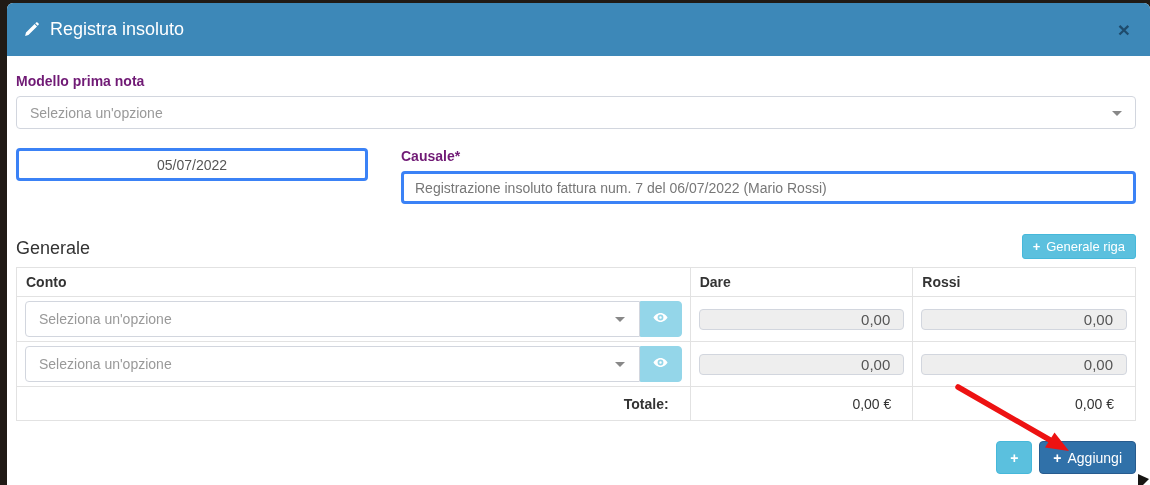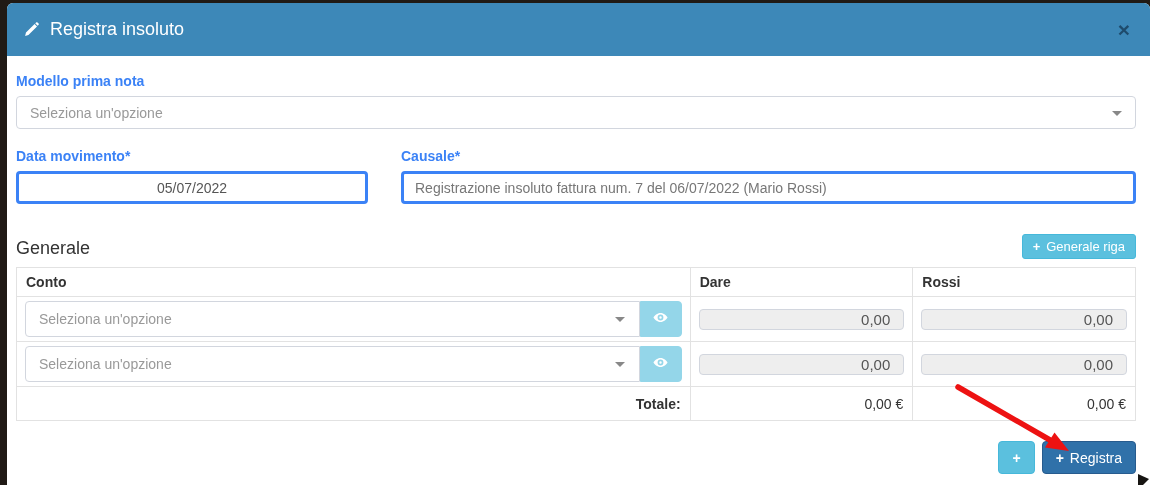--- a/index.html
+++ b/index.html
@@ -22,21 +22,21 @@
   }
   .modal-title { font-size:18px; display:flex; align-items:center; gap:10px; }
   .pencil { width:17px; height:17px; display:inline-block; }
   .close-btn {
     margin-left:auto; color:rgba(5,25,45,.55); font-size:21px;
     font-weight:bold; line-height:1; cursor:pointer; padding:2px 4px;
   }
   .modal-body { padding:17px 14px 0 9px; }
 
   .field-label {
-    display:block; font-weight:bold; font-size:14px; color:#3b82f6;
+    display:block; font-weight:bold; font-size:14px; color:#701a75;
     margin:0 0 7px 0;
   }
   .select-box {
     height:33px; border:1px solid #d2d6de; border-radius:4px;
     background:#fff; display:flex; align-items:center;
     padding:0 13px; color:#999; font-size:14px; position:relative;
     cursor:pointer;
   }
   .caret {
     position:absolute; right:13px; top:50%; margin-top:-2px;
@@ -87,21 +87,21 @@
   .eye-btn {
     width:42px; height:36px; background:#94d6e9; border:1px solid #94d6e9;
     border-radius:0 4px 4px 0; display:flex; align-items:center;
     justify-content:center; cursor:pointer;
   }
   input.amount-input {
     width:100%; height:21px; background:#eee; border:1px solid #d2d6de;
     border-radius:4px; text-align:right; color:#555; font-size:15px;
     padding:0 13px; font-family:"Liberation Sans", sans-serif;
   }
-  .total-row td { height:34px; padding:6px 9px; }
+  .total-row td { height:34px; padding:6px 21px; }
   .total-label { text-align:right; font-weight:bold; color:#333; }
   .total-amount { text-align:right; color:#333; }
 
   .footer-row {
     display:flex; justify-content:flex-end; gap:7px; margin-top:20px;
   }
   .btn-footer { font-size:14px; padding:7px 13px; border-radius:4px; height:33px; }
   .btn-light-blue { background:#5bc0de; border:1px solid #46b8da; }
   .btn-dark-blue { background:#3071a9; border:1px solid #275b8e; }
 
@@ -130,21 +130,20 @@
     <div>
       <label class="field-label">Modello prima nota</label>
       <div class="select-box">
         <span>Seleziona un'opzione</span>
         <span class="caret"></span>
       </div>
     </div>
 
     <div class="form-row">
       <div class="col-date">
-        <label class="field-label">Data movimento*</label>
         <input class="text-input date-input" type="text" value="05/07/2022" style="">
       </div>
       <div class="col-causale">
         <label class="field-label">Causale*</label>
         <input class="text-input causale-input" type="text" value="Registrazione insoluto fattura num. 7 del 06/07/2022 (Mario Rossi)" style="">
       </div>
     </div>
 
     <div class="generale-row">
       <span class="generale-title">Generale</span>
@@ -221,21 +220,21 @@
         </tr>
       </tbody>
     </table>
 
     <div class="footer-row">
       <button class="btn btn-footer btn-light-blue">
         <span class="plus">+</span>
       </button>
       <button class="btn btn-footer btn-dark-blue">
         <span class="plus">+</span>
-        <span>Registra</span>
+        <span>Aggiungi</span>
       </button>
     </div>
 
   </div>
 </div>
 
 <svg class="arrow-annotation" width="140" height="85" viewBox="0 0 140 85">
   <line x1="13" y1="9" x2="105" y2="62" stroke="#ed1212" stroke-width="5.5" stroke-linecap="round"></line>
   <polygon points="124,73 100,69.5 109.5,54.5" fill="#ed1212"></polygon>
 </svg>

